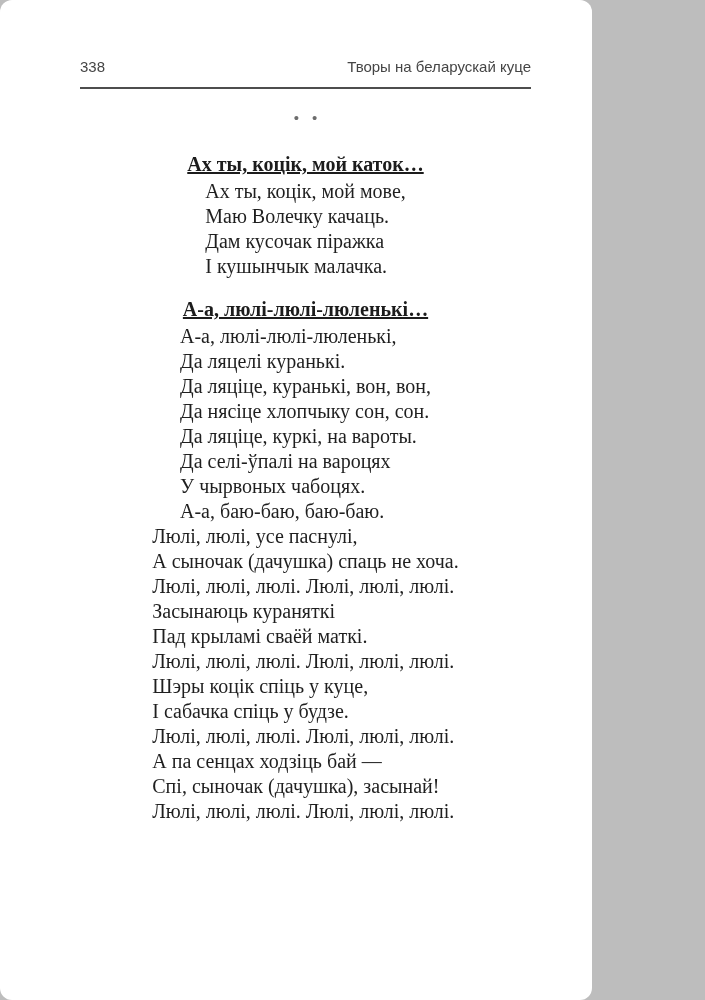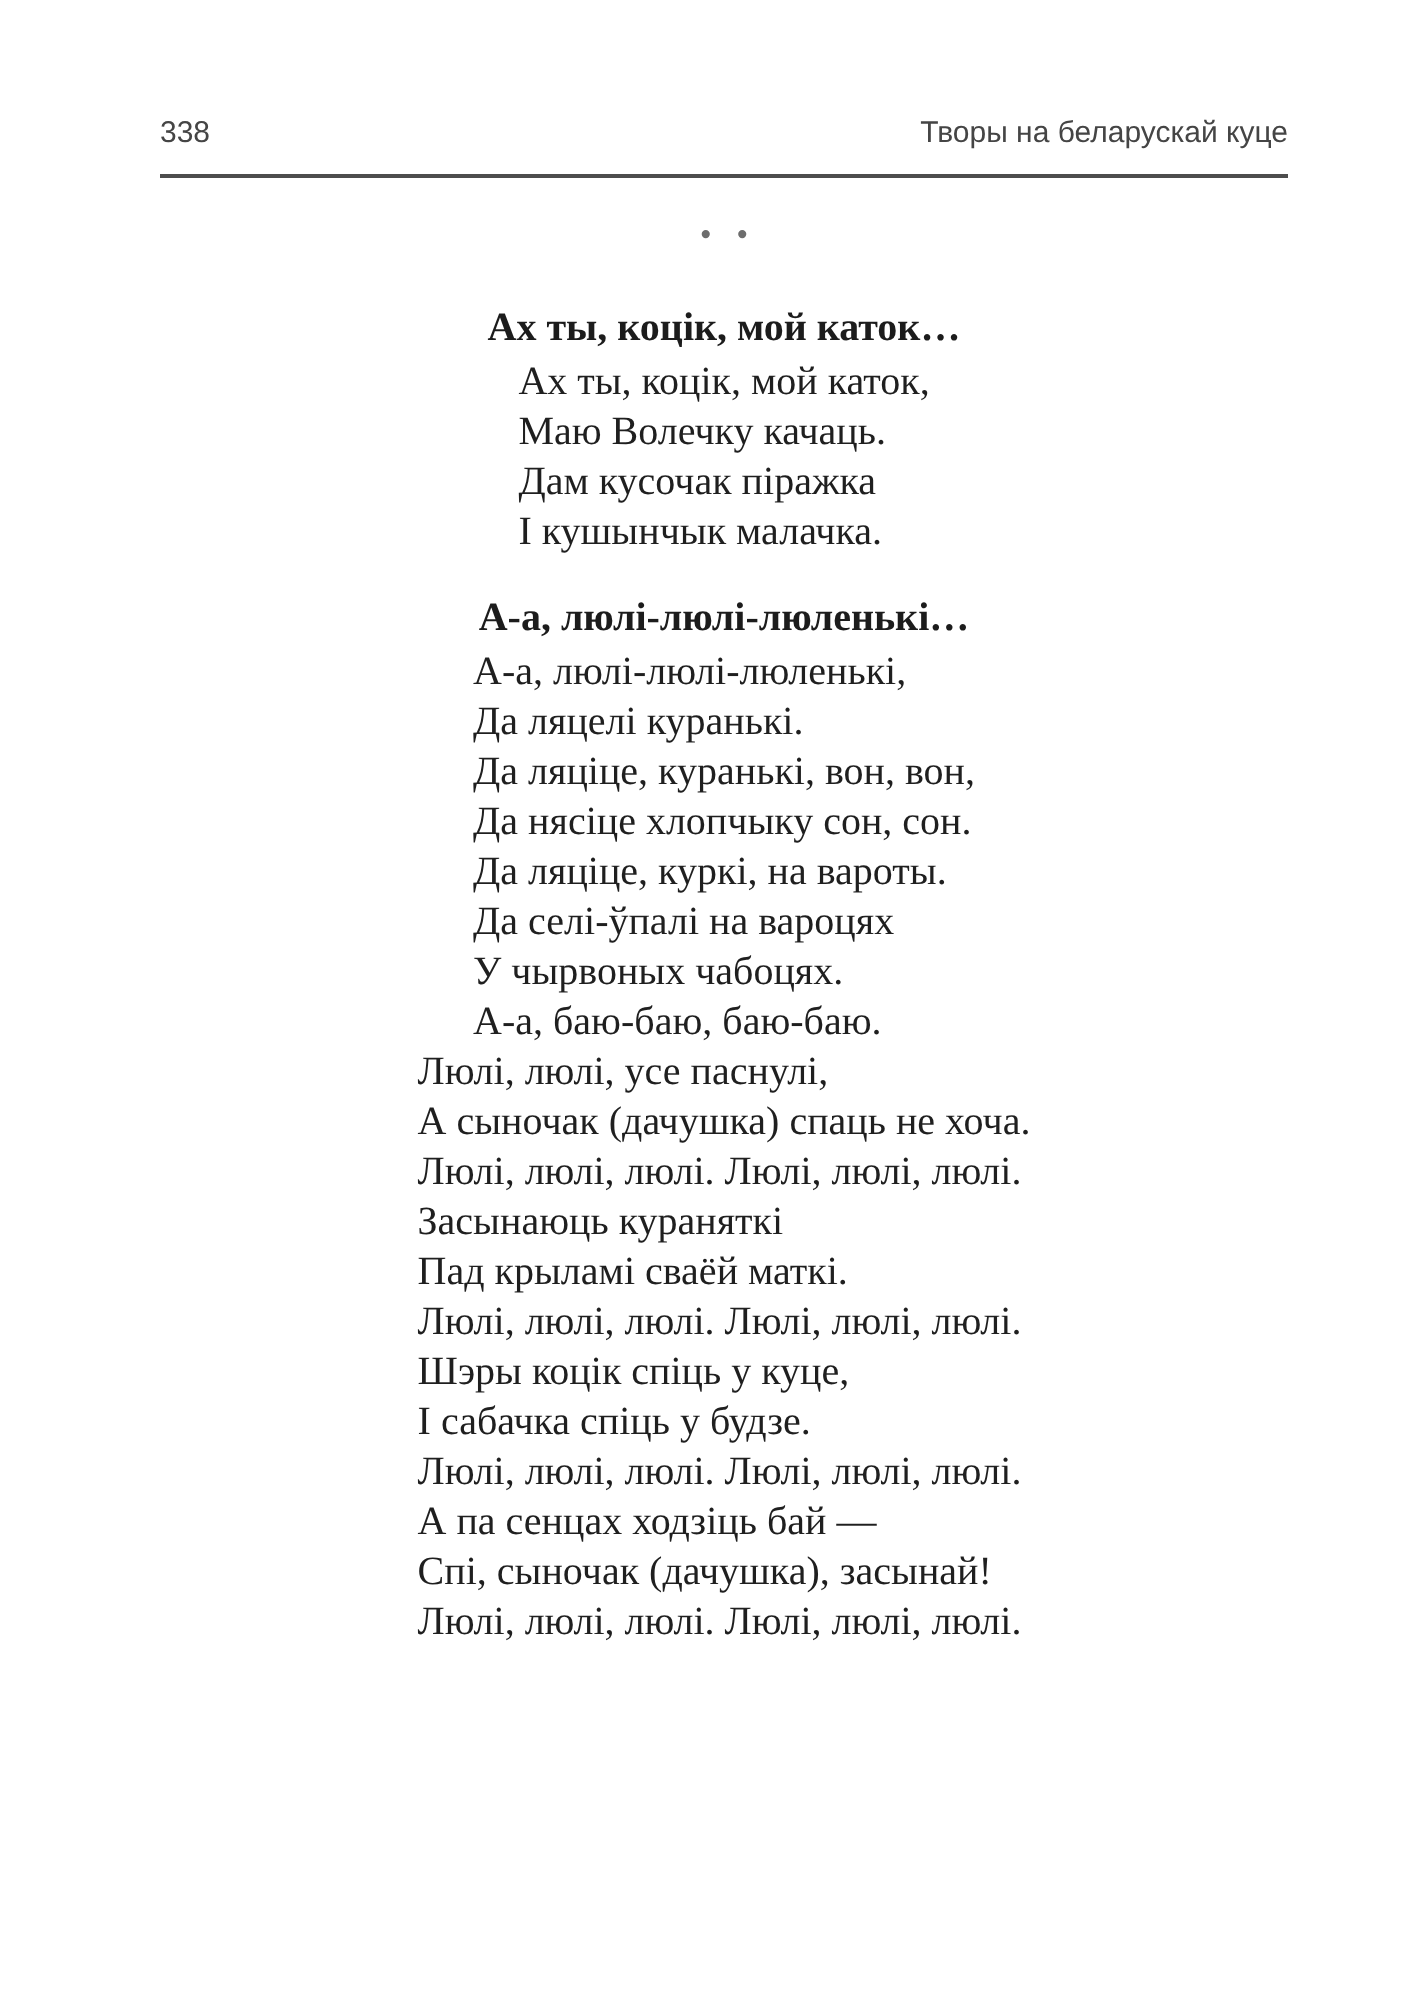--- a/index.html
+++ b/index.html
@@ -1,22 +1,22 @@
 <!DOCTYPE html>
 <html><head>
 <meta charset="utf-8">
 <style>
   * { margin: 0; padding: 0; box-sizing: border-box; }
   html, body { background: #bdbdbd; }
   .page {
     position: relative;
-    width: 705px;
+    width: 592px;
     height: 1000px;
     background: #ffffff;
-    border-radius: 0;
+    border-radius: 12px;
     overflow: hidden;
     font-family: "Liberation Serif", serif;
     color: #1f1f1f;
   }
   .text-column {
     margin: 0 61px 0 80px; 
     padding-top: 57px;
   }
   .header-row {
     display: flex;
@@ -54,20 +54,21 @@
   }
   .songs { text-align: center; }
   .song h2 {
     font-family: "Liberation Serif", serif;
     font-size: 20px;
     font-weight: 700;
     line-height: 25px;
     text-align: center;
     margin: 18px 0 2px 0;
     color: #1c1c1c;
+    text-decoration: underline;
   }
   .songs .song:first-child h2 { margin-top: 20px; }
   .stanza {
     display: inline-block;
     text-align: left;
     font-size: 20px;
     line-height: 25px;
     color: #1f1f1f;
   }
   .verse-line { white-space: pre; }
@@ -87,21 +88,21 @@
 
     <div class="section-title">
       <span class="dot">•</span>
       <span class="dot">•</span>
     </div>
 
     <div class="songs">
   <section class="song">
     <h2 class="song-title">Ах ты, коцік, мой каток…</h2>
     <div class="stanza-wrap">
-      <div class="stanza"><div class="verse-line">Ах ты, коцік, мой каток,</div><div class="verse-line">Маю Волечку качаць.</div><div class="verse-line">Дам кусочак піражка</div><div class="verse-line">І кушынчык малачка.</div></div>
+      <div class="stanza"><div class="verse-line">Ах ты, коцік, мой мове,</div><div class="verse-line">Маю Волечку качаць.</div><div class="verse-line">Дам кусочак піражка</div><div class="verse-line">І кушынчык малачка.</div></div>
     </div>
   </section>
 
   <section class="song">
     <h2 class="song-title">А-а, люлі-люлі-люленькі…</h2>
     <div class="stanza-wrap">
       <div class="stanza"><div class="verse-line">А-а, люлі-люлі-люленькі,</div><div class="verse-line">Да ляцелі куранькі.</div><div class="verse-line">Да ляціце, куранькі, вон, вон,</div><div class="verse-line">Да нясіце хлопчыку сон, сон.</div><div class="verse-line">Да ляціце, куркі, на вароты.</div><div class="verse-line">Да селі-ўпалі на вароцях</div><div class="verse-line">У чырвоных чабоцях.</div><div class="verse-line">А-а, баю-баю, баю-баю.</div></div>
     </div>
   </section>
 

